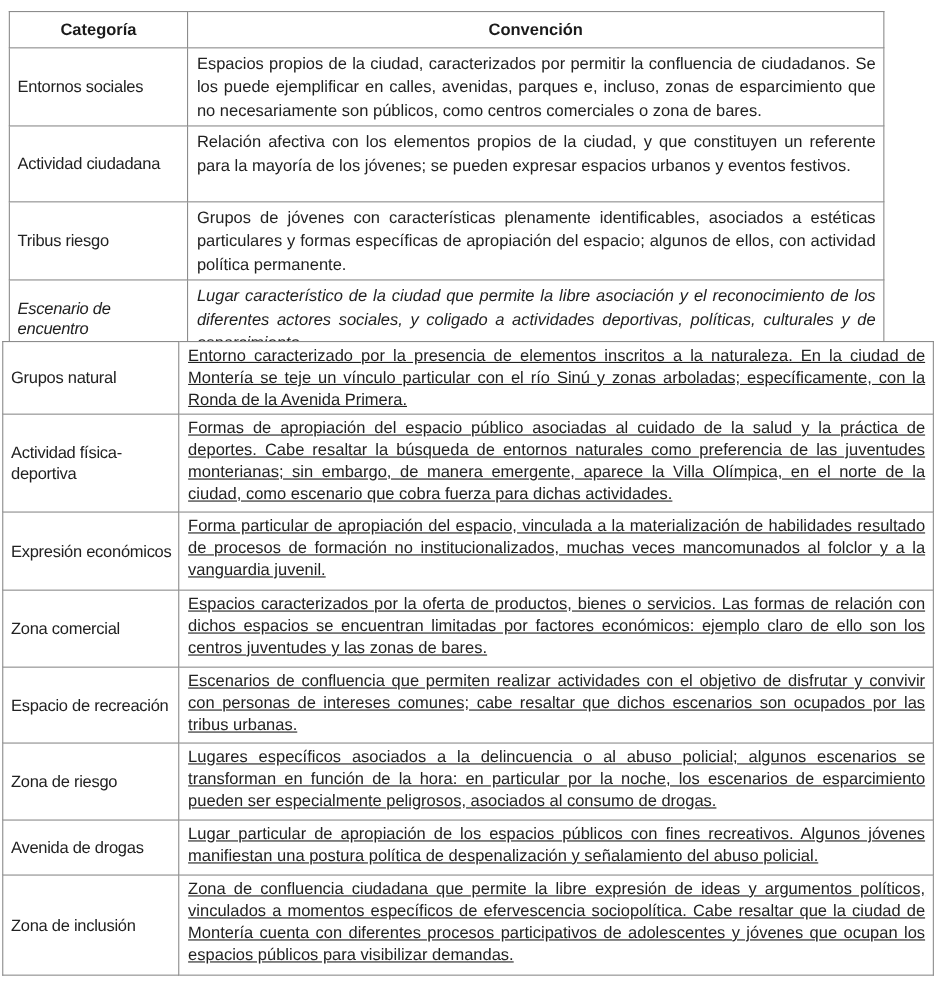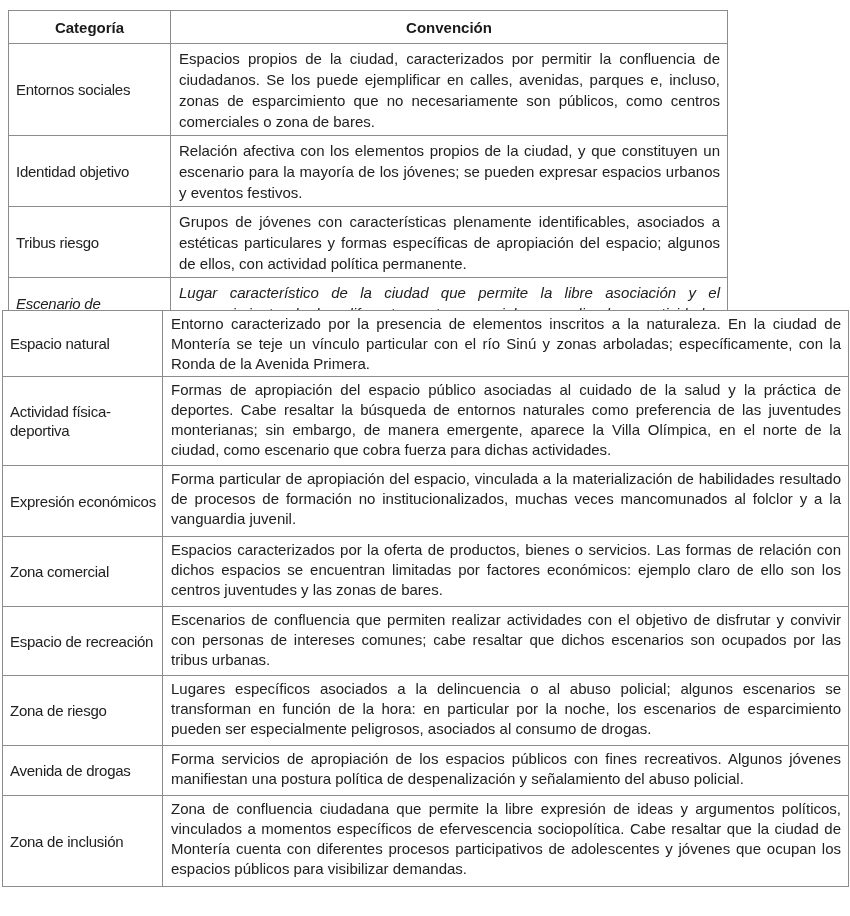--- a/index.html
+++ b/index.html
@@ -18,21 +18,21 @@
   }
   table {
     border-collapse: collapse;
     table-layout: fixed;
     background: #ffffff;
   }
   .t1 {
     position: absolute;
     left: 8px;
     top: 10px;
-    width: 720px;
+    width: 796px;
   }
   .t2 {
     position: absolute;
     left: 2px;
     top: 310px;
     width: 847px;
   }
   th, td {
     border: 1px solid #8c8c8c;
     font-size: 15px;
@@ -58,20 +58,21 @@
     vertical-align: top;
     text-align: justify;
   }
   .t1 td.conv {
     line-height: 21px;
     padding: 4px 7px 3px 8px;
   }
   .t2 td.conv {
     line-height: 20px;
     padding: 3px 7px 2px 8px;
+    text-decoration: underline;
   }
   
   .t1 tr.hdr   { height: 33px; }
   .t1 tr:nth-child(2) { height: 69px; }
   .t1 tr:nth-child(3) { height: 51px; }
   .t1 tr:nth-child(4) { height: 70px; font-style: italic; }
   .t1 tr:nth-child(5) { height: 70px; }
   
   .t2 tr:nth-child(1) { height: 63px; }
   .t2 tr:nth-child(2) { height: 89px; }
@@ -98,22 +99,22 @@
         <th>Convención</th>
       </tr>
     </thead>
     <tbody id="tbody-1">
     <tr>
       <td class="cat">Entornos sociales</td>
       <td class="conv">Espacios propios de la ciudad, caracterizados por permitir la confluencia de ciudadanos. Se los puede ejemplificar en calles, avenidas, parques e, incluso, zonas de esparcimiento que no necesariamente son públicos, como centros comerciales o zona de bares.</td>
     </tr>
 
     <tr>
-      <td class="cat">Identidad objetivo</td>
-      <td class="conv">Relación afectiva con los elementos propios de la ciudad, y que constituyen un escenario para la mayoría de los jóvenes; se pueden expresar espacios urbanos y eventos festivos.</td>
+      <td class="cat">Actividad ciudadana</td>
+      <td class="conv">Relación afectiva con los elementos propios de la ciudad, y que constituyen un referente para la mayoría de los jóvenes; se pueden expresar espacios urbanos y eventos festivos.</td>
     </tr>
 
     <tr>
       <td class="cat">Tribus riesgo</td>
       <td class="conv">Grupos de jóvenes con características plenamente identificables, asociados a estéticas particulares y formas específicas de apropiación del espacio; algunos de ellos, con actividad política permanente.</td>
     </tr>
 
     <tr>
       <td class="cat">Escenario de encuentro</td>
       <td class="conv">Lugar característico de la ciudad que permite la libre asociación y el reconocimiento de los diferentes actores sociales, y coligado a actividades deportivas, políticas, culturales y de esparcimiento.</td>
@@ -121,21 +122,21 @@
   </tbody>
   </table>
 
   <table class="t2">
     <colgroup>
         <col class="c-cat">
         <col class="c-conv">
       </colgroup>
     <tbody id="tbody-2">
     <tr>
-      <td class="cat">Espacio natural</td>
+      <td class="cat">Grupos natural</td>
       <td class="conv">Entorno caracterizado por la presencia de elementos inscritos a la naturaleza. En la ciudad de Montería se teje un vínculo particular con el río Sinú y zonas arboladas; específicamente, con la Ronda de la Avenida Primera.</td>
     </tr>
 
     <tr>
       <td class="cat">Actividad física-deportiva</td>
       <td class="conv">Formas de apropiación del espacio público asociadas al cuidado de la salud y la práctica de deportes. Cabe resaltar la búsqueda de entornos naturales como preferencia de las juventudes monterianas; sin embargo, de manera emergente, aparece la Villa Olímpica, en el norte de la ciudad, como escenario que cobra fuerza para dichas actividades.</td>
     </tr>
 
     <tr>
       <td class="cat">Expresión económicos</td>
@@ -152,21 +153,21 @@
       <td class="conv">Escenarios de confluencia que permiten realizar actividades con el objetivo de disfrutar y convivir con personas de intereses comunes; cabe resaltar que dichos escenarios son ocupados por las tribus urbanas.</td>
     </tr>
 
     <tr>
       <td class="cat">Zona de riesgo</td>
       <td class="conv">Lugares específicos asociados a la delincuencia o al abuso policial; algunos escenarios se transforman en función de la hora: en particular por la noche, los escenarios de esparcimiento pueden ser especialmente peligrosos, asociados al consumo de drogas.</td>
     </tr>
 
     <tr>
       <td class="cat">Avenida de drogas</td>
-      <td class="conv">Forma servicios de apropiación de los espacios públicos con fines recreativos. Algunos jóvenes manifiestan una postura política de despenalización y señalamiento del abuso policial.</td>
+      <td class="conv">Lugar particular de apropiación de los espacios públicos con fines recreativos. Algunos jóvenes manifiestan una postura política de despenalización y señalamiento del abuso policial.</td>
     </tr>
 
     <tr>
       <td class="cat">Zona de inclusión</td>
       <td class="conv">Zona de confluencia ciudadana que permite la libre expresión de ideas y argumentos políticos, vinculados a momentos específicos de efervescencia sociopolítica. Cabe resaltar que la ciudad de Montería cuenta con diferentes procesos participativos de adolescentes y jóvenes que ocupan los espacios públicos para visibilizar demandas.</td>
     </tr>
   </tbody>
   </table>
 
 </div>

